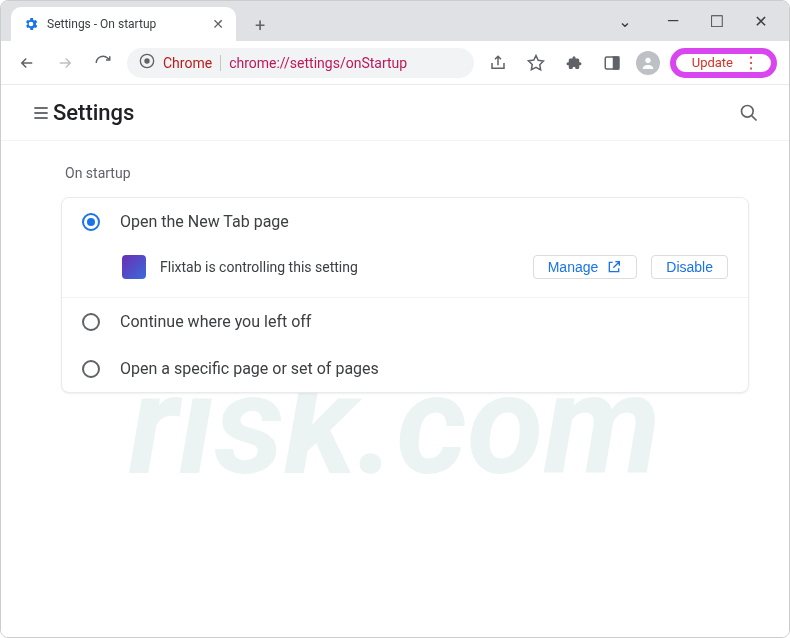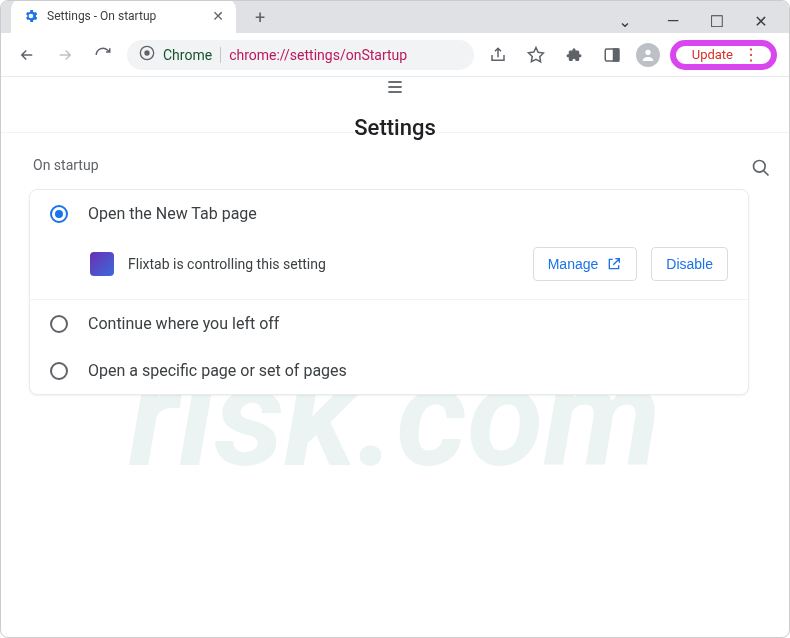--- a/index.html
+++ b/index.html
@@ -7,21 +7,21 @@
     width: 790px; height: 638px;
     font-family: 'Segoe UI', Roboto, Arial, sans-serif;
     background: #fff;
     border: 1px solid #ccc;
     border-radius: 8px;
     overflow: hidden;
     position: relative;
   }
   
   .titlebar {
-    height: 32px;
+    height: 40px;
     background: #dfe1e5;
     display: flex;
     align-items: flex-end;
     position: relative;
   }
   .tab {
     background: #fff;
     height: 34px;
     width: 225px;
     margin-left: 10px;
@@ -79,21 +79,21 @@
     height: 30px;
     background: #f1f3f4;
     border-radius: 15px;
     display: flex;
     align-items: center;
     padding: 0 12px;
     gap: 8px;
     color: #5f6368;
     font-size: 14px;
   }
-  .url-chrome { color: #14532d; }
+  .url-chrome { color: #b91c1c; }
   .url-divider { width: 1px; height: 16px; background: #c4c7c5; }
   .url-path { color: #be185d; }
   .toolbar-right { display: flex; align-items: center; gap: 10px; }
   .ext-icn {
     width: 28px; height: 28px;
     display: flex; align-items: center; justify-content: center;
     color: #5f6368; cursor: pointer;
   }
   .avatar {
     width: 24px; height: 24px;
@@ -135,44 +135,42 @@
     color: #888;
     line-height: 0.9;
     text-align: center;
   }
   .watermark .wm-text .r { color: #0f766e; }
   
   .settings-header {
     height: 56px;
     display: flex;
     align-items: center;
-    padding: 0 16px;
-    gap: 18px;
+    padding: 0 28px;
     border-bottom: 1px solid #f1f3f4;
     position: relative;
     z-index: 2;
-    flex-direction: column;
   }
   .menu-icn {
     width: 24px; height: 24px;
     display: flex; align-items: center; justify-content: center;
     color: #3c4043; cursor: pointer;
   }
   .settings-title {
     font-size: 22px; color: #202124; font-weight: 500;
   }
   .search-icn {
     margin-left: auto;
     width: 24px; height: 24px;
     display: flex; align-items: center; justify-content: center;
     color: #5f6368; cursor: pointer;
   }
   
   .settings-body {
-    padding: 24px 40px 0 28px;
+    padding: 24px 40px 0 60px;
     position: relative;
     z-index: 2;
   }
   .section-title {
     font-size: 14px; color: #5f6368;
     margin-bottom: 16px;
     padding-left: 4px;
   }
   .card {
     background: #fff;
@@ -210,21 +208,21 @@
     border-bottom: 1px solid #f1f3f4;
   }
   .ext-badge {
     width: 24px; height: 24px;
     background: linear-gradient(135deg, #6b2fb3, #3a6bdb);
     border-radius: 4px;
     flex-shrink: 0;
   }
   .notice-text { flex: 1; }
   .notice-btn {
-    height: 34px;
+    height: 24px;
     padding: 0 14px;
     border: 1px solid #dadce0;
     border-radius: 4px;
     background: #fff;
     color: #1a73e8;
     font-size: 14px;
     display: flex; align-items: center; gap: 8px;
     cursor: pointer;
   }
   .ext-link-icn { width: 16px; height: 16px; }

